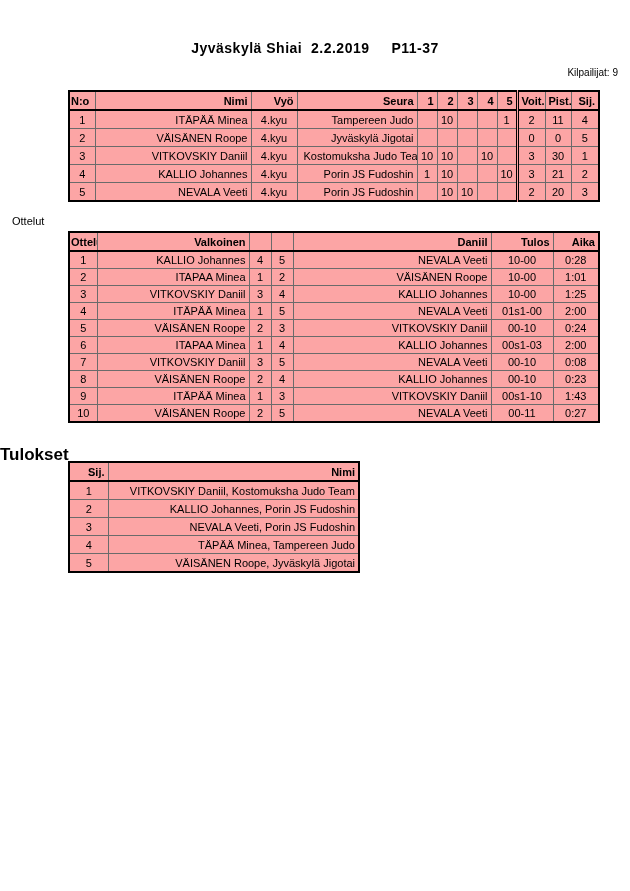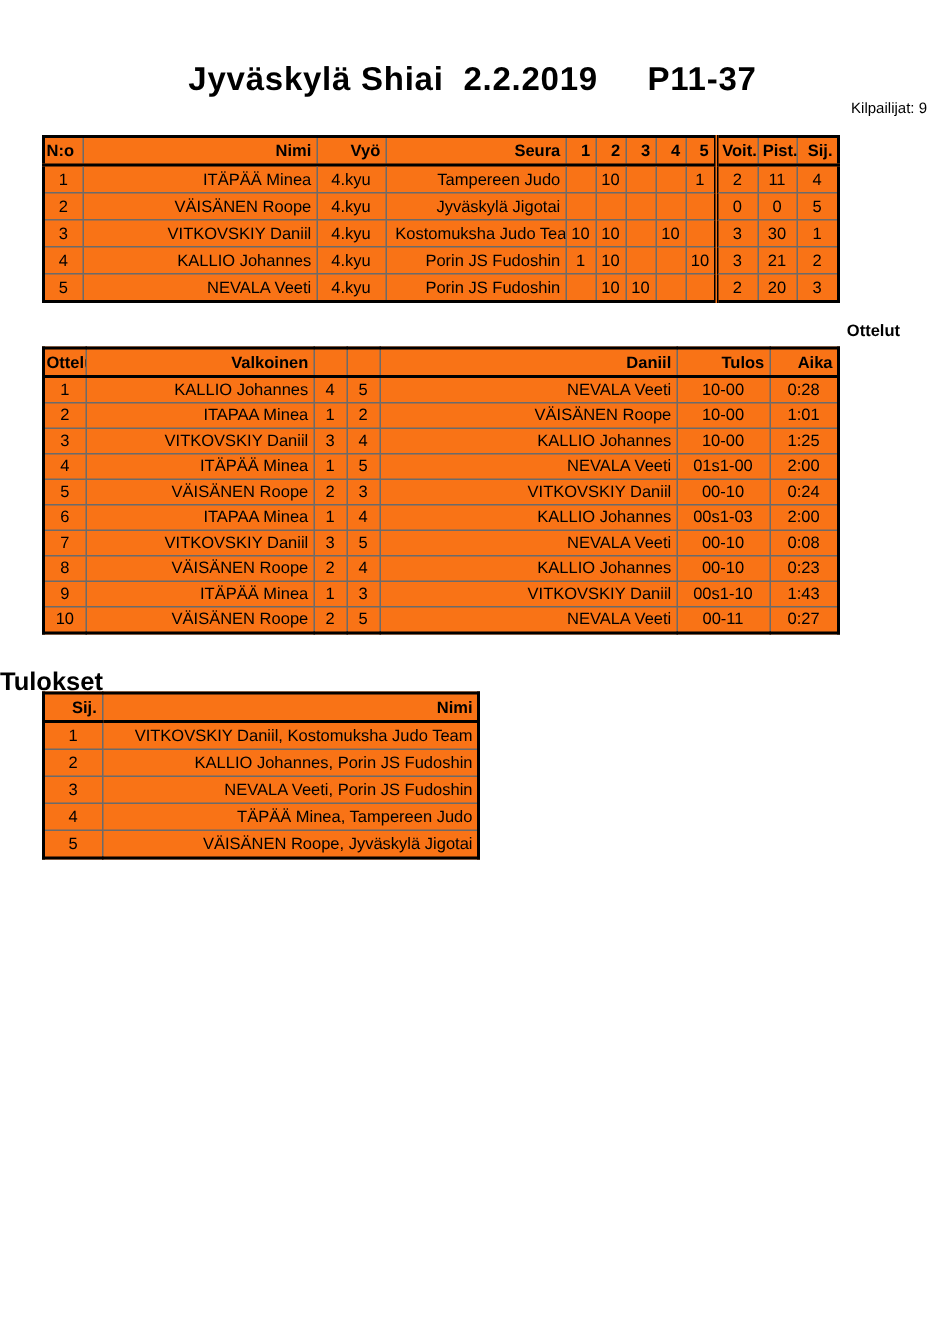--- a/index.html
+++ b/index.html
@@ -5,39 +5,39 @@
   html,body{margin:0;padding:0;}
   body{
     width:630px;height:891px;background:#ffffff;color:#000;
     font-family:"Liberation Sans","DejaVu Sans",sans-serif;
     -webkit-font-smoothing:none;
   }
   .sheet{position:relative;width:630px;height:891px;background:#fff;overflow:hidden;}
 
   .doc-title{
     position:absolute;top:40px;left:0;width:630px;text-align:center;
-    font-size:22px;font-weight:bold;white-space:pre;letter-spacing:0.5px;
+    font-size:14px;font-weight:bold;white-space:pre;letter-spacing:0.5px;
   }
   .sub-kilpailijat{
     position:absolute;top:67px;left:0;width:486px;text-align:center;
     font-size:11px;font-weight:bold;
   }
   .meta-count{
     position:absolute;top:67px;right:12px;font-size:10px;font-weight:normal;
   }
   .sec-ottelut{
-    position:absolute;top:215px;left:0;width:600px;text-align:right;
-    font-size:11px;font-weight:bold;
+    position:absolute;top:215px;left:0;width:600px;text-align:left;
+    font-size:11px;font-weight:normal;padding-left:12px;
   }
   .sec-tulokset{
     position:absolute;top:445px;left:0;width:370px;text-align:left;
     font-size:17px;font-weight:bold;
   }
 
-  table{border-collapse:collapse;table-layout:fixed;font-size:11px;background:#f97316;}
+  table{border-collapse:collapse;table-layout:fixed;font-size:11px;background:#fca5a5;margin-left:40px;}
   table.grid{border:2px solid #000;}
   .grid th,.grid td{
     border:1px solid #6b6b6b;overflow:hidden;white-space:nowrap;
     padding:0 3px;height:17px;line-height:16px;vertical-align:middle;
   }
   .grid th{border-bottom:2px solid #000;font-weight:bold;text-align:right;}
   td{text-align:center;}
   .al{text-align:right;padding-left:6px !important;}
   .hl{text-align:left !important;padding-left:1px !important;}
   .dbl{border-left:3px double #000 !important;}

